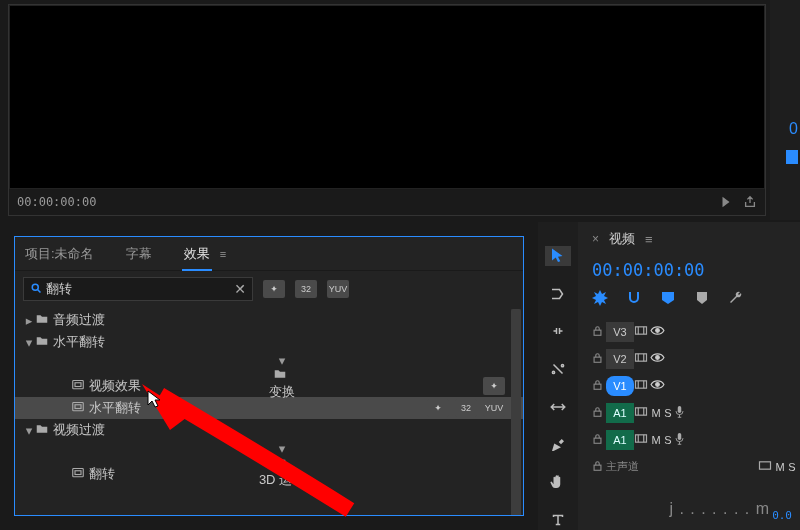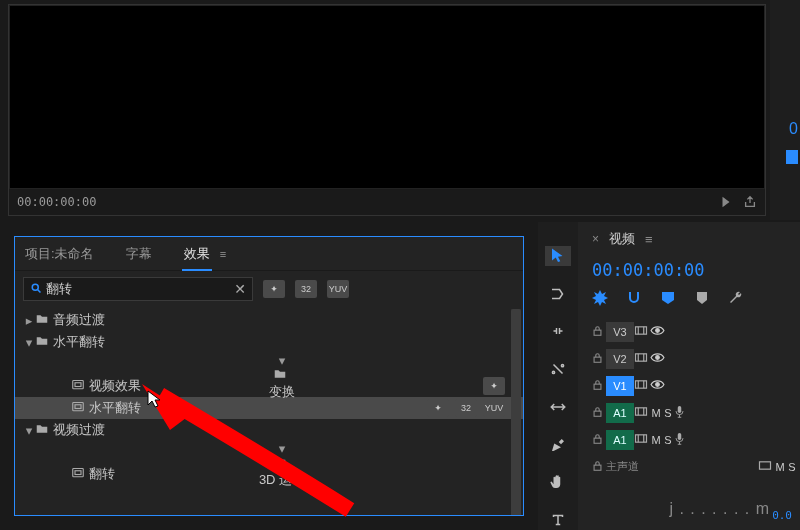--- a/index.html
+++ b/index.html
@@ -72,21 +72,21 @@
   .tl-timecode { color: #2a8cff; font-family: monospace; font-size: 17px; padding: 4px 14px; }
   
   .tl-controls { display: flex; align-items: center; gap: 16px; padding: 6px 14px 10px; }
   .tl-ctrl { width: 18px; height: 18px; color: #aaa; }
   .tl-ctrl.blue { color: #2a8cff; }
   
   .tracks { flex: 1; padding: 0 2px 0 14px; }
   .track-row { display: flex; align-items: center; height: 27px; gap: 0; font-size: 11px; }
   .lock { width: 14px; color: #888; }
   .track-label { width: 28px; height: 20px; display: flex; align-items: center; justify-content: center; background: #3a3a3a; color: #ccc; font-size: 11px; }
-  .track-label.active-v { background: #2a8cff; color: #fff; }
+  .track-label.active-v { background: #2a8cff; color: #fff; border-radius: 8px; }
   .track-label.active-a { background: #126b4a; color: #dff; }
   .track-icon { width: 16px; color: #aaa; }
   .eye { width: 16px; color: #ccc; }
   .letter { width: 12px; color: #ccc; text-align: center; }
   .mic { width: 14px; color: #aaa; }
   
   .watermark { position: absolute; right: 30px; bottom: 12px; color: #888; font-size: 16px; letter-spacing: 1px; z-index: 70; }
   .output-level { position: absolute; right: 8px; bottom: 8px; color: #2a8cff; font-size: 11px; font-family: monospace; }
   
   

